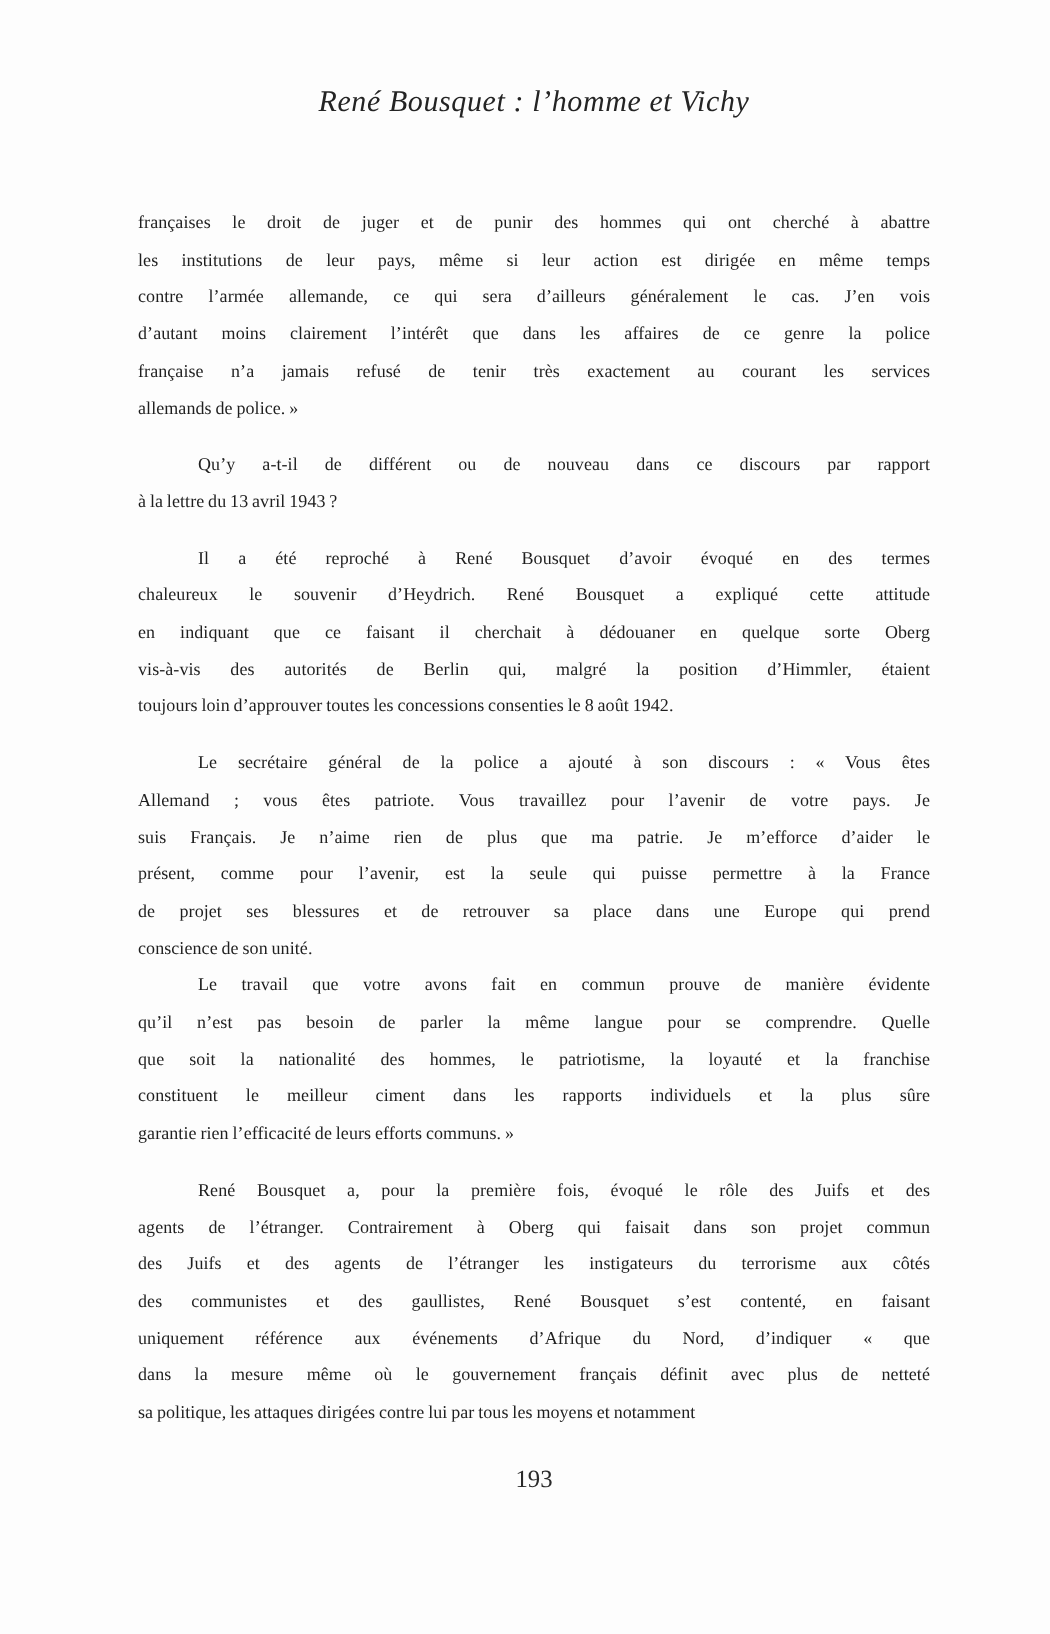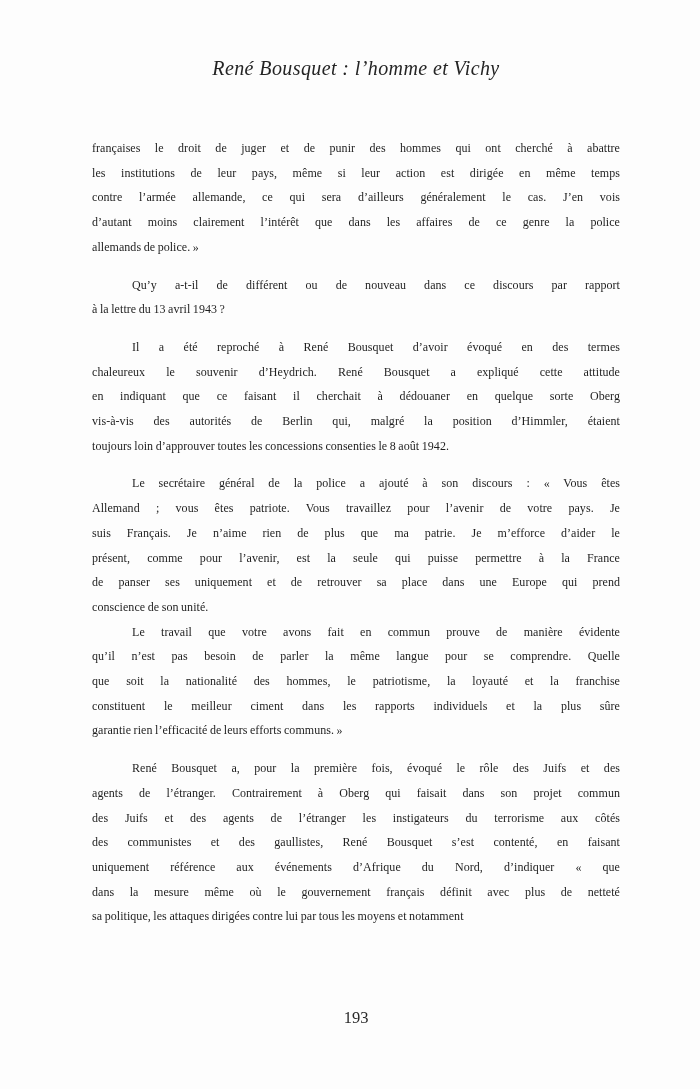--- a/index.html
+++ b/index.html
@@ -45,59 +45,60 @@
     white-space: normal;
   }
   .line.last {
     text-align-last: left;
   }
   .line.indent {
     text-indent: 40px;
   }
   .page-number {
     position: absolute;
-    top: 1008px;
+    top: 976px;
     left: 92px;
     width: 528px;
     text-align: center;
     font-size: 16.5px;
     color: #2a2a2a;
   }
 </style>
 </head>
 <body>
 
 <div class="page">
   <div class="running-header">René Bousquet : l’homme et Vichy</div>
 
   <div class="body-text">
       <div class="paragraph">
         <div class="line">françaises le droit de juger et de punir des hommes qui ont cherché à abattre</div>
         <div class="line">les institutions de leur pays, même si leur action est dirigée en même temps</div>
         <div class="line">contre l’armée allemande, ce qui sera d’ailleurs généralement le cas. J’en vois</div>
         <div class="line">d’autant moins clairement l’intérêt que dans les affaires de ce genre la police</div>
+        <div class="line">française n’a jamais refusé de tenir très exactement au courant les services</div>
         <div class="line last">allemands de police. »</div>
       </div>
       <div class="paragraph gap-before">
         <div class="line indent">Qu’y a-t-il de différent ou de nouveau dans ce discours par rapport</div>
         <div class="line last">à la lettre du 13 avril 1943 ?</div>
       </div>
       <div class="paragraph gap-before">
         <div class="line indent">Il a été reproché à René Bousquet d’avoir évoqué en des termes</div>
         <div class="line">chaleureux le souvenir d’Heydrich. René Bousquet a expliqué cette attitude</div>
         <div class="line">en indiquant que ce faisant il cherchait à dédouaner en quelque sorte Oberg</div>
         <div class="line">vis-à-vis des autorités de Berlin qui, malgré la position d’Himmler, étaient</div>
         <div class="line last">toujours loin d’approuver toutes les concessions consenties le 8 août 1942.</div>
       </div>
       <div class="paragraph gap-before">
         <div class="line indent">Le secrétaire général de la police a ajouté à son discours : « Vous êtes</div>
         <div class="line">Allemand ; vous êtes patriote. Vous travaillez pour l’avenir de votre pays. Je</div>
         <div class="line">suis Français. Je n’aime rien de plus que ma patrie. Je m’efforce d’aider le</div>
         <div class="line">présent, comme pour l’avenir, est la seule qui puisse permettre à la France</div>
-        <div class="line">de panser ses uniquement et de retrouver sa place dans une Europe qui prend</div>
+        <div class="line">de projet ses blessures et de retrouver sa place dans une Europe qui prend</div>
         <div class="line last">conscience de son unité.</div>
       </div>
       <div class="paragraph">
         <div class="line indent">Le travail que votre avons fait en commun prouve de manière évidente</div>
         <div class="line">qu’il n’est pas besoin de parler la même langue pour se comprendre. Quelle</div>
         <div class="line">que soit la nationalité des hommes, le patriotisme, la loyauté et la franchise</div>
         <div class="line">constituent le meilleur ciment dans les rapports individuels et la plus sûre</div>
         <div class="line last">garantie rien l’efficacité de leurs efforts communs. »</div>
       </div>
       <div class="paragraph gap-before">

